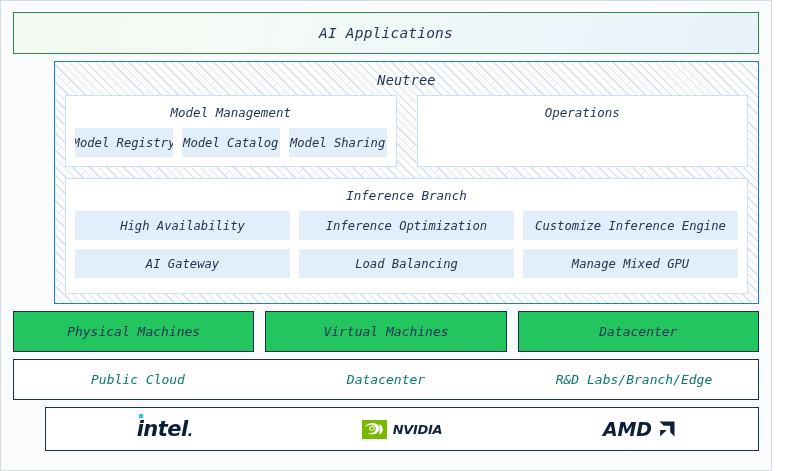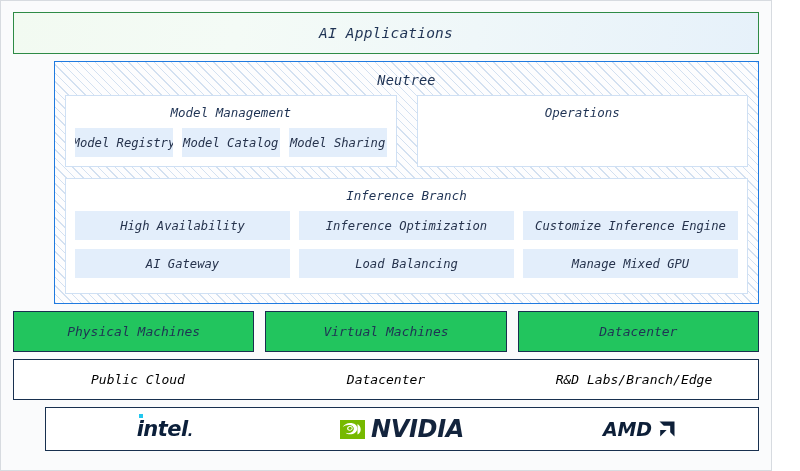--- a/index.html
+++ b/index.html
@@ -141,21 +141,21 @@
     border: 1.6px solid #18304f;
     background: #ffffff;
     box-sizing: border-box;
     display: flex;
     align-items: center;
   }
   .infra-seg {
     flex: 1 1 0;
     text-align: center;
     font-size: 13px;
-    color: #000000;
+    color: #0f766e;
   }
 
   
   .vendor-row {
     flex: 0 0 44px;
     border: 1.6px solid #18304f;
     background: #ffffff;
     box-sizing: border-box;
     display: flex;
     align-items: center;
@@ -190,21 +190,21 @@
   }
   .intel-mark .period {
     font-size: 14px;
     color: #0b1f3a;
   }
 
   
   .nv-eye { display: block; }
   .nv-word {
     font-family: "DejaVu Sans", "Liberation Sans", sans-serif;
-    font-size: 24px;
+    font-size: 13px;
     font-weight: 700;
     color: #13243d;
     letter-spacing: -0.3px;
     line-height: 1;
     text-align: right;
   }
 
   
   .amd-word {
     font-family: "DejaVu Sans", "Liberation Sans", sans-serif;

